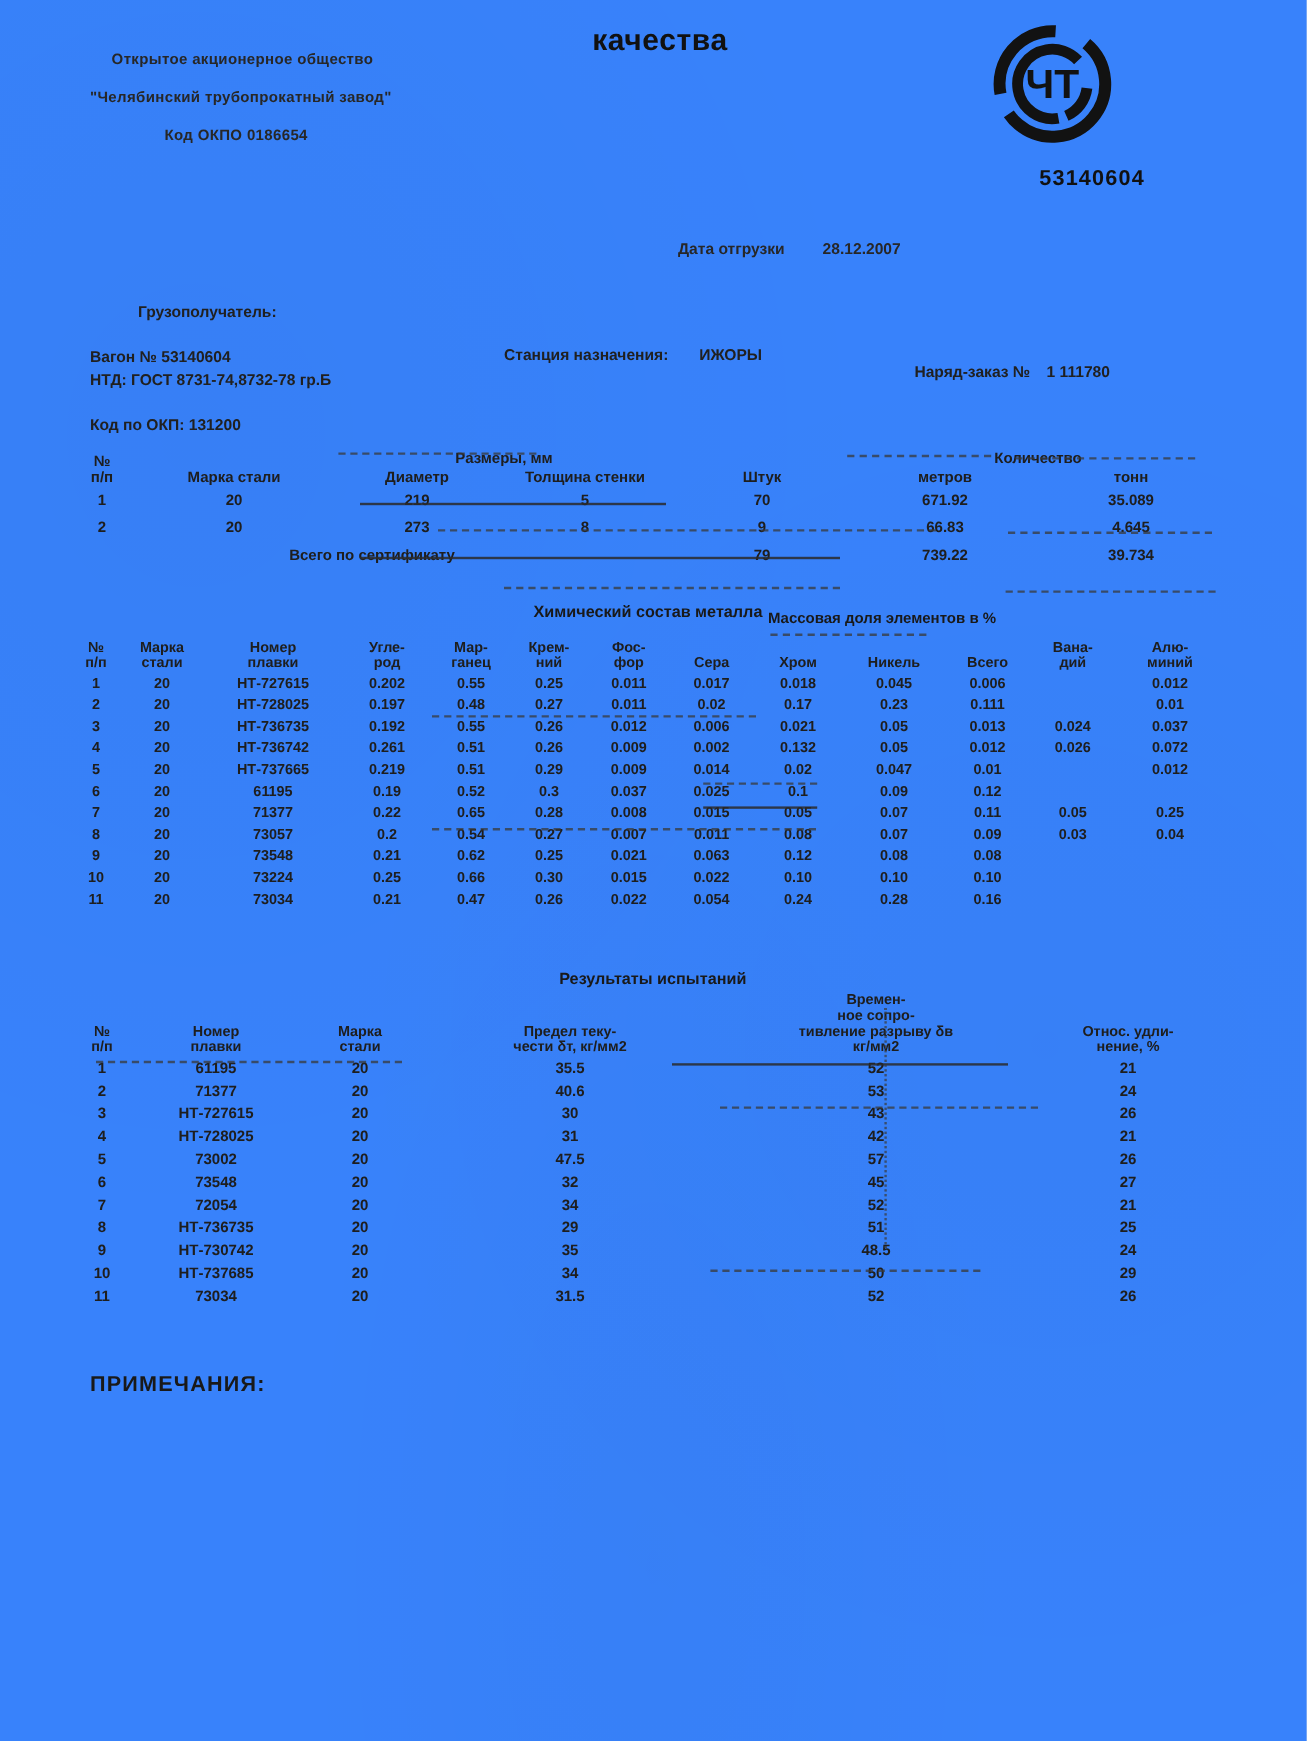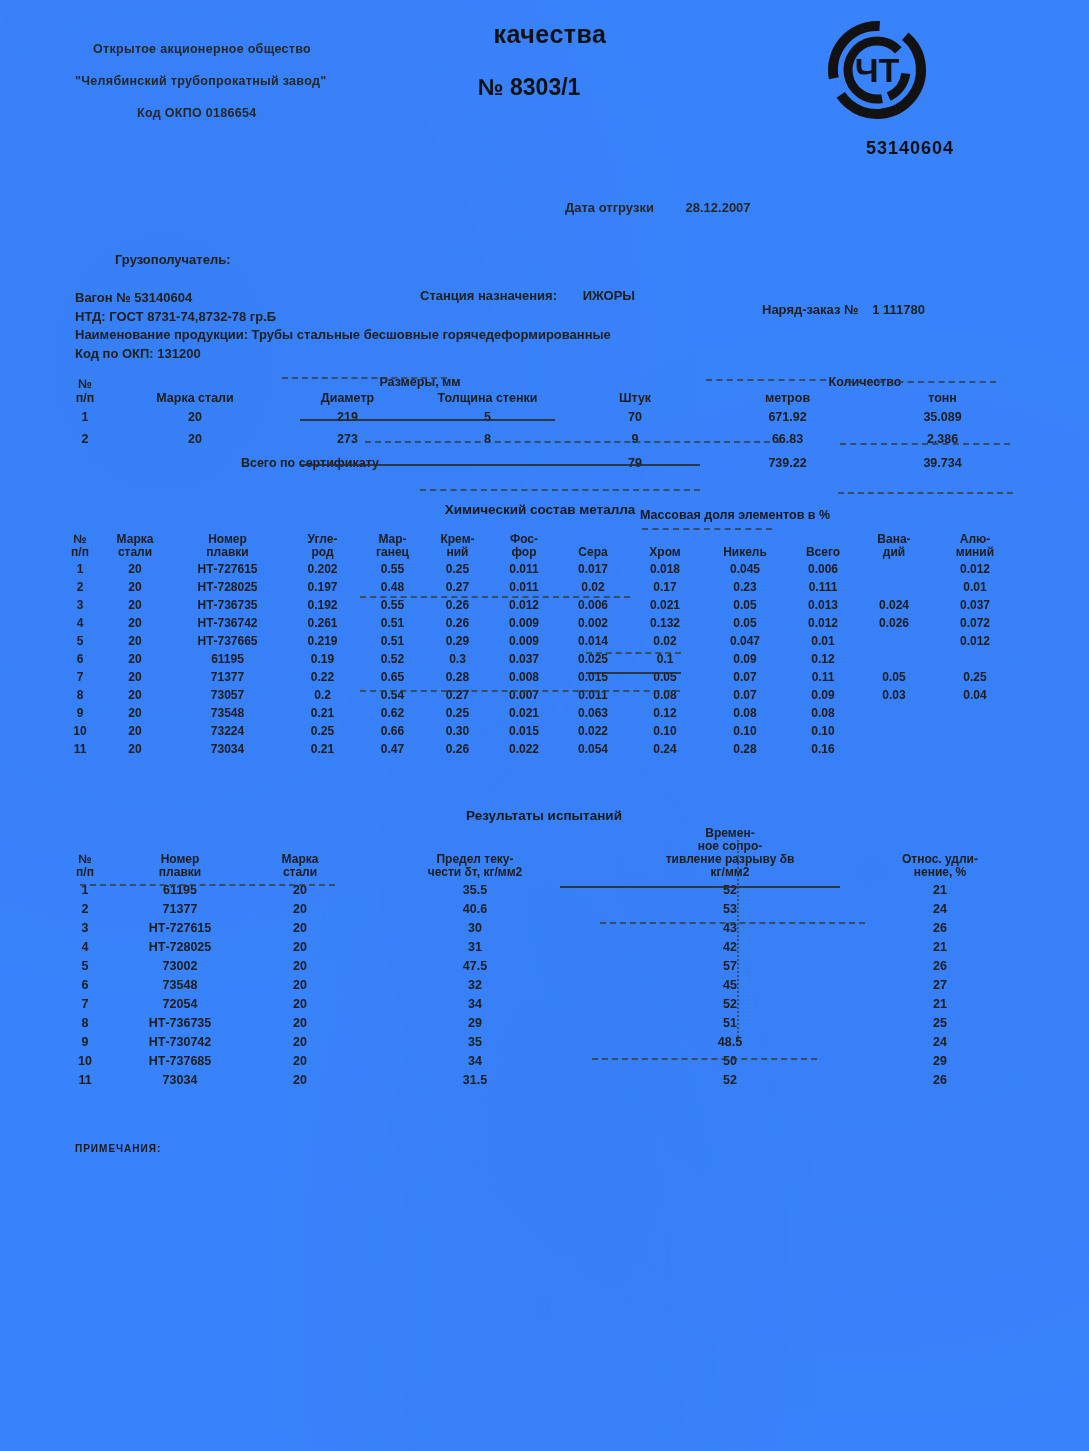--- a/index.html
+++ b/index.html
@@ -57,41 +57,40 @@
   .chem-sub{left:520px;top:508px;width:430px;text-align:center;font-size:12.5px;font-weight:700;}
   .t-chem{left:60px;top:532px;width:960px;}
   .t-chem th{font-size:12px;line-height:13px;}
   .t-chem tbody td{padding:1.5px 1px;line-height:15px;font-size:12px;}
 
   .res-title{left:334px;top:808px;width:420px;text-align:center;font-size:13.5px;font-weight:700;}
   .t-res{left:60px;top:826px;width:960px;}
   .t-res th{font-size:12px;line-height:13px;}
   .t-res tbody td{padding:2.5px 2px;line-height:14px;font-size:12.5px;}
 
-  .notes{left:75px;top:1143px;font-size:10px;font-weight:700;letter-spacing:1px;}
+  .notes{left:75px;top:1143px;font-size:18px;font-weight:700;letter-spacing:1px;}
 
   .artifact{position:absolute;pointer-events:none;}
   .dash{border-top:2px dashed #3c3c3c;height:0;opacity:.75;}
   .solid{border-top:2px solid #2e2e2e;height:0;opacity:.85;}
   .vdot{border-left:2px dotted #3c3c3c;width:0;opacity:.7;}
 </style>
 </head>
 <body>
 
 <div class="page">
 
   <div class="abs company">
     <div>Открытое акционерное общество</div>
     <div>"Челябинский трубопрокатный завод"</div>
     <div>Код ОКПО 0186654</div>
   </div>
 
   <div class="abs title-block">
     <div class="title-line">качества</div>
-    <div class="cert-no">№ 8303/1</div>
   </div>
 
   <div class="abs logo-box">
     <svg viewBox="0 0 110 110" width="110" height="110" aria-hidden="true">
       <g fill="none" stroke="#161616">
         <circle cx="55" cy="52" r="44" stroke-width="10" stroke-dasharray="150 18 80 30" stroke-linecap="butt" transform="rotate(-50 55 52)"></circle>
         <circle cx="55" cy="52" r="29" stroke-width="9" stroke-dasharray="120 25 30 8" transform="rotate(80 55 52)"></circle>
       </g>
       <text x="55" y="64" text-anchor="middle" font-family="Liberation Sans, DejaVu Sans, sans-serif" font-size="34" font-weight="bold" fill="#161616">ЧТ</text>
     </svg>
@@ -107,21 +106,20 @@
   <div class="abs lbl wagon-line">Вагон № 53140604</div>
   <div class="abs lbl station">
     <span>Станция назначения:</span>
     <span class="val">ИЖОРЫ</span>
   </div>
   <div class="abs lbl order">
     <span>Наряд-заказ №</span>
     <span class="val">1    111780</span>
   </div>
   <div class="abs lbl ntd">НТД: ГОСТ 8731-74,8732-78 гр.Б</div>
-  <div class="abs lbl prod">Наименование продукции: Трубы стальные бесшовные горячедеформированные</div>
   <div class="abs lbl okp">Код по ОКП:  131200</div>
 
   <table class="abs t-sizes">
     <colgroup>
       <col style="width:50px">
         <col style="width:170px">
         <col style="width:135px">
         <col style="width:145px">
       <col style="width:150px">
         <col style="width:155px">
@@ -153,21 +151,21 @@
           <td>671.92</td>
           <td>35.089</td>
         </tr>
         <tr>
           <td>2</td>
           <td>20</td>
           <td>273</td>
           <td>8</td>
           <td>9</td>
           <td>66.83</td>
-          <td>2.386</td>
+          <td>4.645</td>
         </tr>
       </tbody>
     <tbody>
       <tr class="total-row">
         <td colspan="4">Всего по сертификату</td>
         <td>79</td>
         <td>739.22</td>
         <td>39.734</td>
       </tr>
     </tbody>

